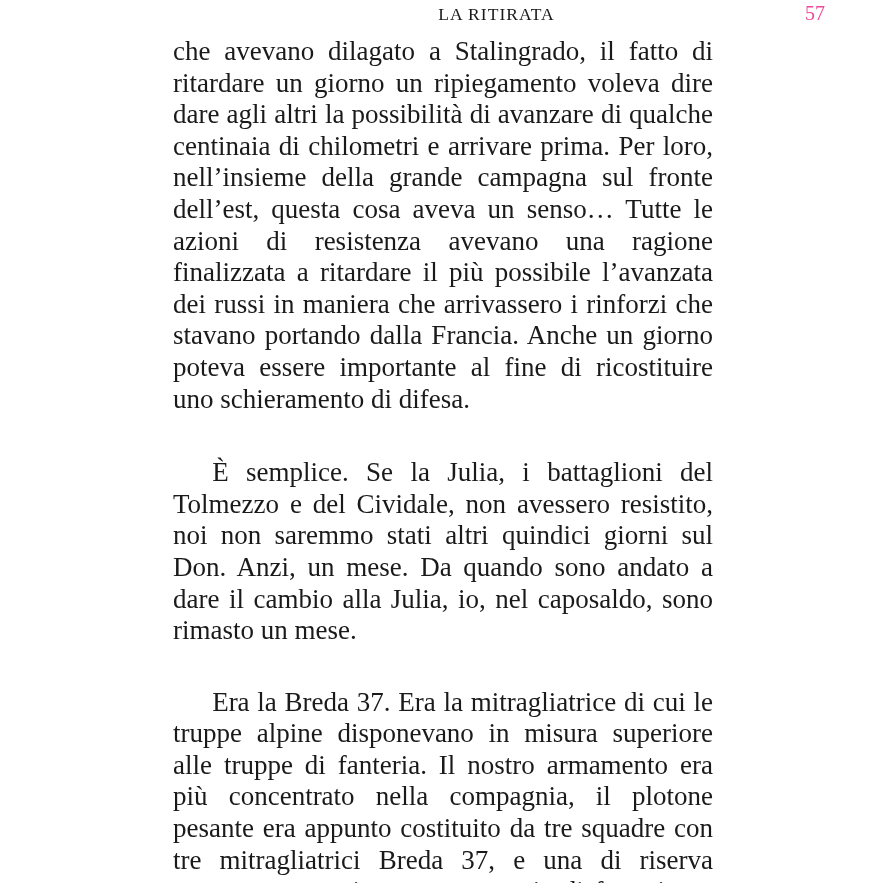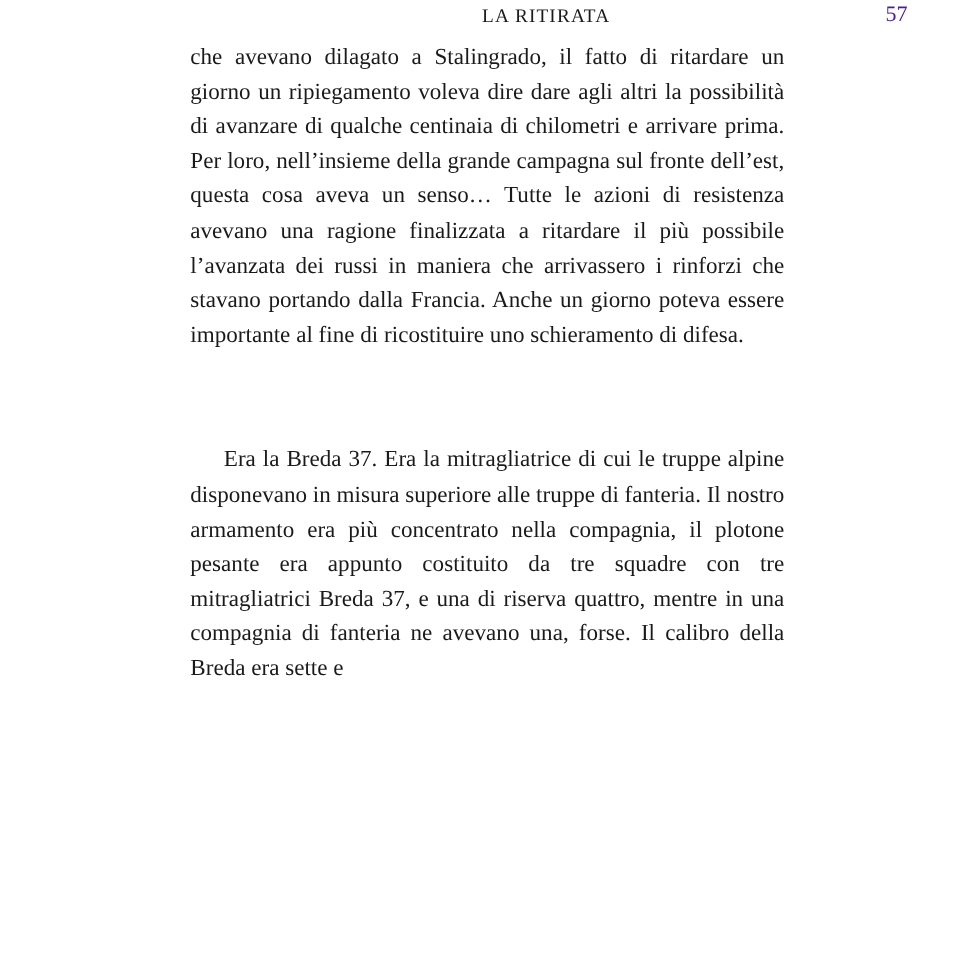--- a/index.html
+++ b/index.html
@@ -36,31 +36,31 @@
     font-variant: small-caps;
     font-size: 17.5px;
     letter-spacing: 0.06em;
     color: #1a1a1a;
   }
   .folio {
     position: absolute;
     right: 0;
     top: -2px;
     font-size: 20px;
-    color: #4c1d95;
+    color: #ec4899;
   }
   .textblock {
     position: absolute;
     top: 36px;
     left: 173px;
     width: 540px;
   }
   p {
     margin: 0;
-    font-size: 21px;
+    font-size: 27px;
     line-height: 31.6px;
     text-align: justify;
     text-justify: inter-word;
     hyphens: manual;
     color: #1a1a1a;
   }
   p.body {
     text-indent: 0;
   }
   p.indent {
@@ -84,18 +84,19 @@
 
   <div class="header">
     <div class="running-head">LA RITIRATA</div>
     <div class="folio">57</div>
   </div>
 
   <div class="textblock">
     <p class="body">che avevano dilagato a Stalingrado, il fatto di ritardare un giorno un ripiegamento voleva dire dare agli altri la possibilità di avanzare di qualche centinaia di chilometri e arrivare prima. Per loro, nell’insieme della grande campagna sul fronte dell’est, questa cosa aveva un senso… Tutte le azioni di resistenza avevano una ragione finalizzata a ritardare il più possibile l’avanzata dei russi in maniera che arrivassero i rinforzi che stavano portando dalla Francia. Anche un giorno poteva essere importante al fine di ricostituire uno schieramento di difesa.</p>
     <div class="gap"></div>
     <div class="gap"></div>
+    <p class="indent">È semplice. Se la Julia, i battaglioni del Tolmezzo e del Cividale, non avessero resistito, noi non saremmo stati altri quindici giorni sul Don. Anzi, un mese. Da quando sono andato a dare il cambio alla Julia, io, nel caposaldo, sono rimasto un mese.</p>
     <div class="gap-sm"></div>
     <div class="gap-sm"></div>
     <p class="indent">Era la Breda 37. Era la mitragliatrice di cui le truppe alpine disponevano in misura superiore alle truppe di fanteria. Il nostro armamento era più concentrato nella compagnia, il plotone pesante era appunto costituito da tre squadre con tre mitragliatrici Breda 37, e una di riserva quattro, mentre in una compagnia di fanteria ne avevano una, forse. Il calibro della Breda era sette e</p>
   </div>
 
 </div>
 
 </body></html>

